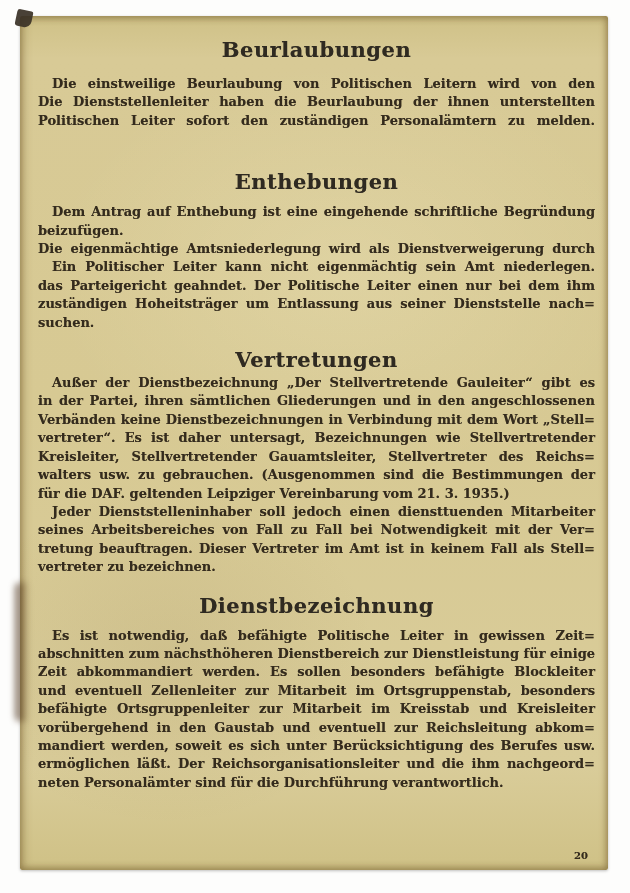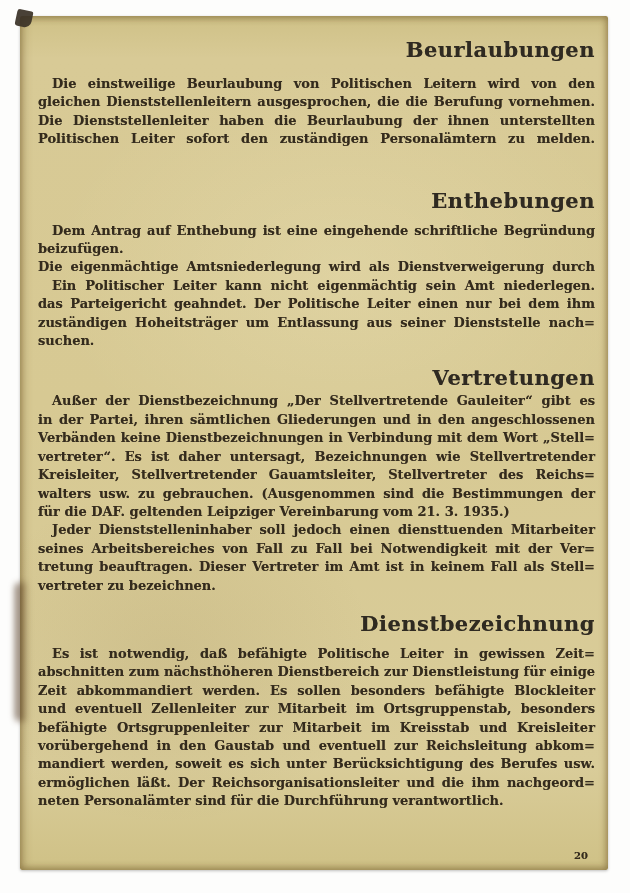--- a/index.html
+++ b/index.html
@@ -61,21 +61,21 @@
     position: absolute;
     left: 18px;
     top: 18px;
     width: 557px;
     color: #342b1d;
   }
   .heading {
     font-size: 21px;
     line-height: 24px;
     font-weight: bold;
-    text-align: right;
+    text-align: center;
     letter-spacing: .5px;
     color: #2f2a21;
     text-shadow: 0 0 .5px rgba(47,42,33,.55);
   }
   .heading.h-1 { margin: 4px 0 13px; }
   .heading.h-2 { margin: 40px 0 9px; }
   .heading.h-3 { margin: 16px 0 2px; }
   .heading.h-4 { margin: 17px 0 9px; }
   .paragraph { margin: 0; }
   .line {
@@ -109,21 +109,20 @@
 <div class="paper">
   <div class="corner-blot"></div>
   <div class="binding-smudge"></div>
 
   <div class="content">
 
     <div>
       <div class="heading h-1">Beurlaubungen</div>
       <div class="paragraph">
         <div class="line indent">Die einstweilige Beurlaubung von Politischen Leitern wird von den</div>
-        <div class="line">gleichen Dienststellenleitern ausgesprochen, die die Berufung vornehmen.</div>
         <div class="line">Die Dienststellenleiter haben die Beurlaubung der ihnen unterstellten</div>
         <div class="line">Politischen Leiter sofort den zuständigen Personalämtern zu melden.</div>
       </div>
     </div>
 
     <div>
       <div class="heading h-2">Enthebungen</div>
       <div class="paragraph">
         <div class="line indent">Dem Antrag auf Enthebung ist eine eingehende schriftliche Begründung</div>
         <div class="line end">beizufügen.</div>

